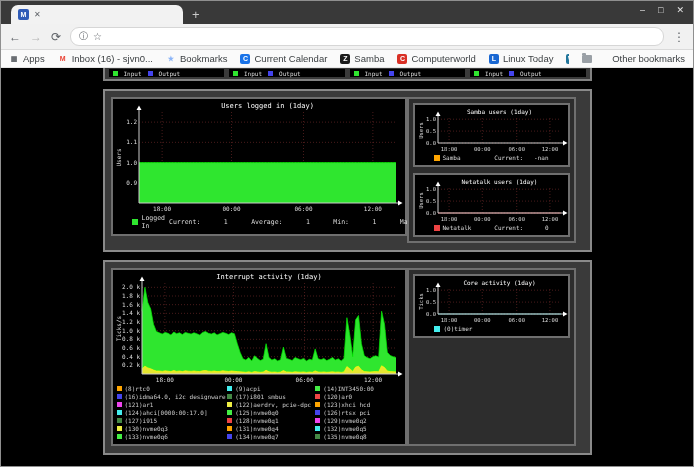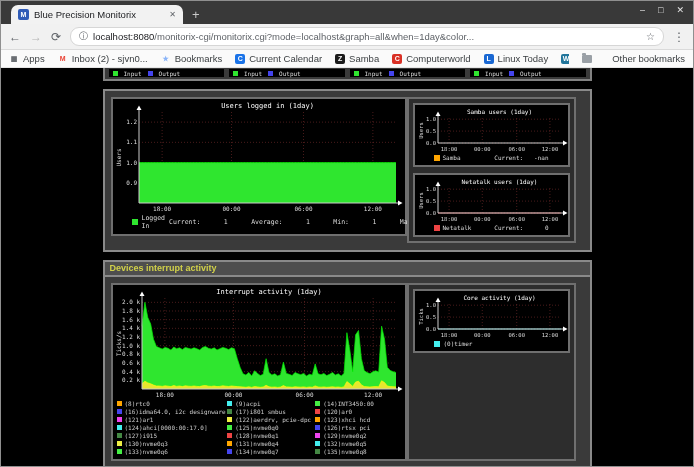--- a/index.html
+++ b/index.html
@@ -79,54 +79,52 @@
   .ile .sw{width:5px;height:5px;}
 </style>
 </head>
 <body>
 
 <div class="window">
 
   <div class="titlebar">
     <div class="tab">
       <span class="favicon">M</span>
-      <span class="tab-title">Blue Precision Monitorix</span>
       <span class="tab-close">✕</span>
     </div>
     <span class="newtab">+</span>
     <div class="wcontrols">
       <span>–</span>
       <span>□</span>
       <span>✕</span>
     </div>
   </div>
 
   <div class="toolbar">
     <span class="navic">←</span>
     <span class="navic dis">→</span>
     <span class="navic">⟳</span>
     <div class="omnibox">
       <span class="info">ⓘ</span>
-      <span class="url"><span class="host">localhost:8080</span><span class="rest">/monitorix-cgi/monitorix.cgi?mode=localhost&amp;graph=all&amp;when=1day&amp;color...</span></span>
       <span class="star">☆</span>
     </div>
     <span class="menu3">⋮</span>
   </div>
 
   <div class="bmbar">
     <span style="display:flex;gap:13px;align-items:center;min-width:0;overflow:hidden;">
 
         <span class="bm">
           <span class="bm-ico" style="background: transparent; color: rgb(95, 99, 104);">▦</span>
           <span>Apps</span>
         </span>
 
         <span class="bm">
           <span class="bm-ico" style="background: transparent; color: rgb(234, 67, 53);">M</span>
-          <span>Inbox (2) - sjvn0...</span>
+          <span>Inbox (16) - sjvn0...</span>
         </span>
 
         <span class="bm">
           <span class="bm-ico" style="background: transparent; color: rgb(138, 180, 248);">★</span>
           <span>Bookmarks</span>
         </span>
 
         <span class="bm">
           <span class="bm-ico" style="background: rgb(26, 115, 232); color: rgb(255, 255, 255);">C</span>
           <span>Current Calendar</span>
@@ -286,21 +284,20 @@
                     <span>Netatalk</span>
                   </span>
                 <span class="stats">Current:      0</span>
               </div>
             </div>
           </div>
         </div>
       </div>
 
       <div class="section">
-        <div class="sec-header">Devices interrupt activity</div>
         <div class="sec-body">
           <div class="gpanel big">
             <svg class="chart" width="288" height="112">
                 <line x1="27" x2="281" y1="93.33333333333333" y2="93.33333333333333" stroke="#7a2d2d" stroke-dasharray="1,2" stroke-width="0.6"></line>
                 <text x="25" y="95.33333333333333" fill="#ddd" font-size="6" text-anchor="end" font-family="DejaVu Sans Mono, monospace">0.2 k</text>
                 <line x1="27" x2="281" y1="84.66666666666667" y2="84.66666666666667" stroke="#7a2d2d" stroke-dasharray="1,2" stroke-width="0.6"></line>
                 <text x="25" y="86.66666666666667" fill="#ddd" font-size="6" text-anchor="end" font-family="DejaVu Sans Mono, monospace">0.4 k</text>
                 <line x1="27" x2="281" y1="76" y2="76" stroke="#7a2d2d" stroke-dasharray="1,2" stroke-width="0.6"></line>
                 <text x="25" y="78" fill="#ddd" font-size="6" text-anchor="end" font-family="DejaVu Sans Mono, monospace">0.6 k</text>
                 <line x1="27" x2="281" y1="67.33333333333334" y2="67.33333333333334" stroke="#7a2d2d" stroke-dasharray="1,2" stroke-width="0.6"></line>

